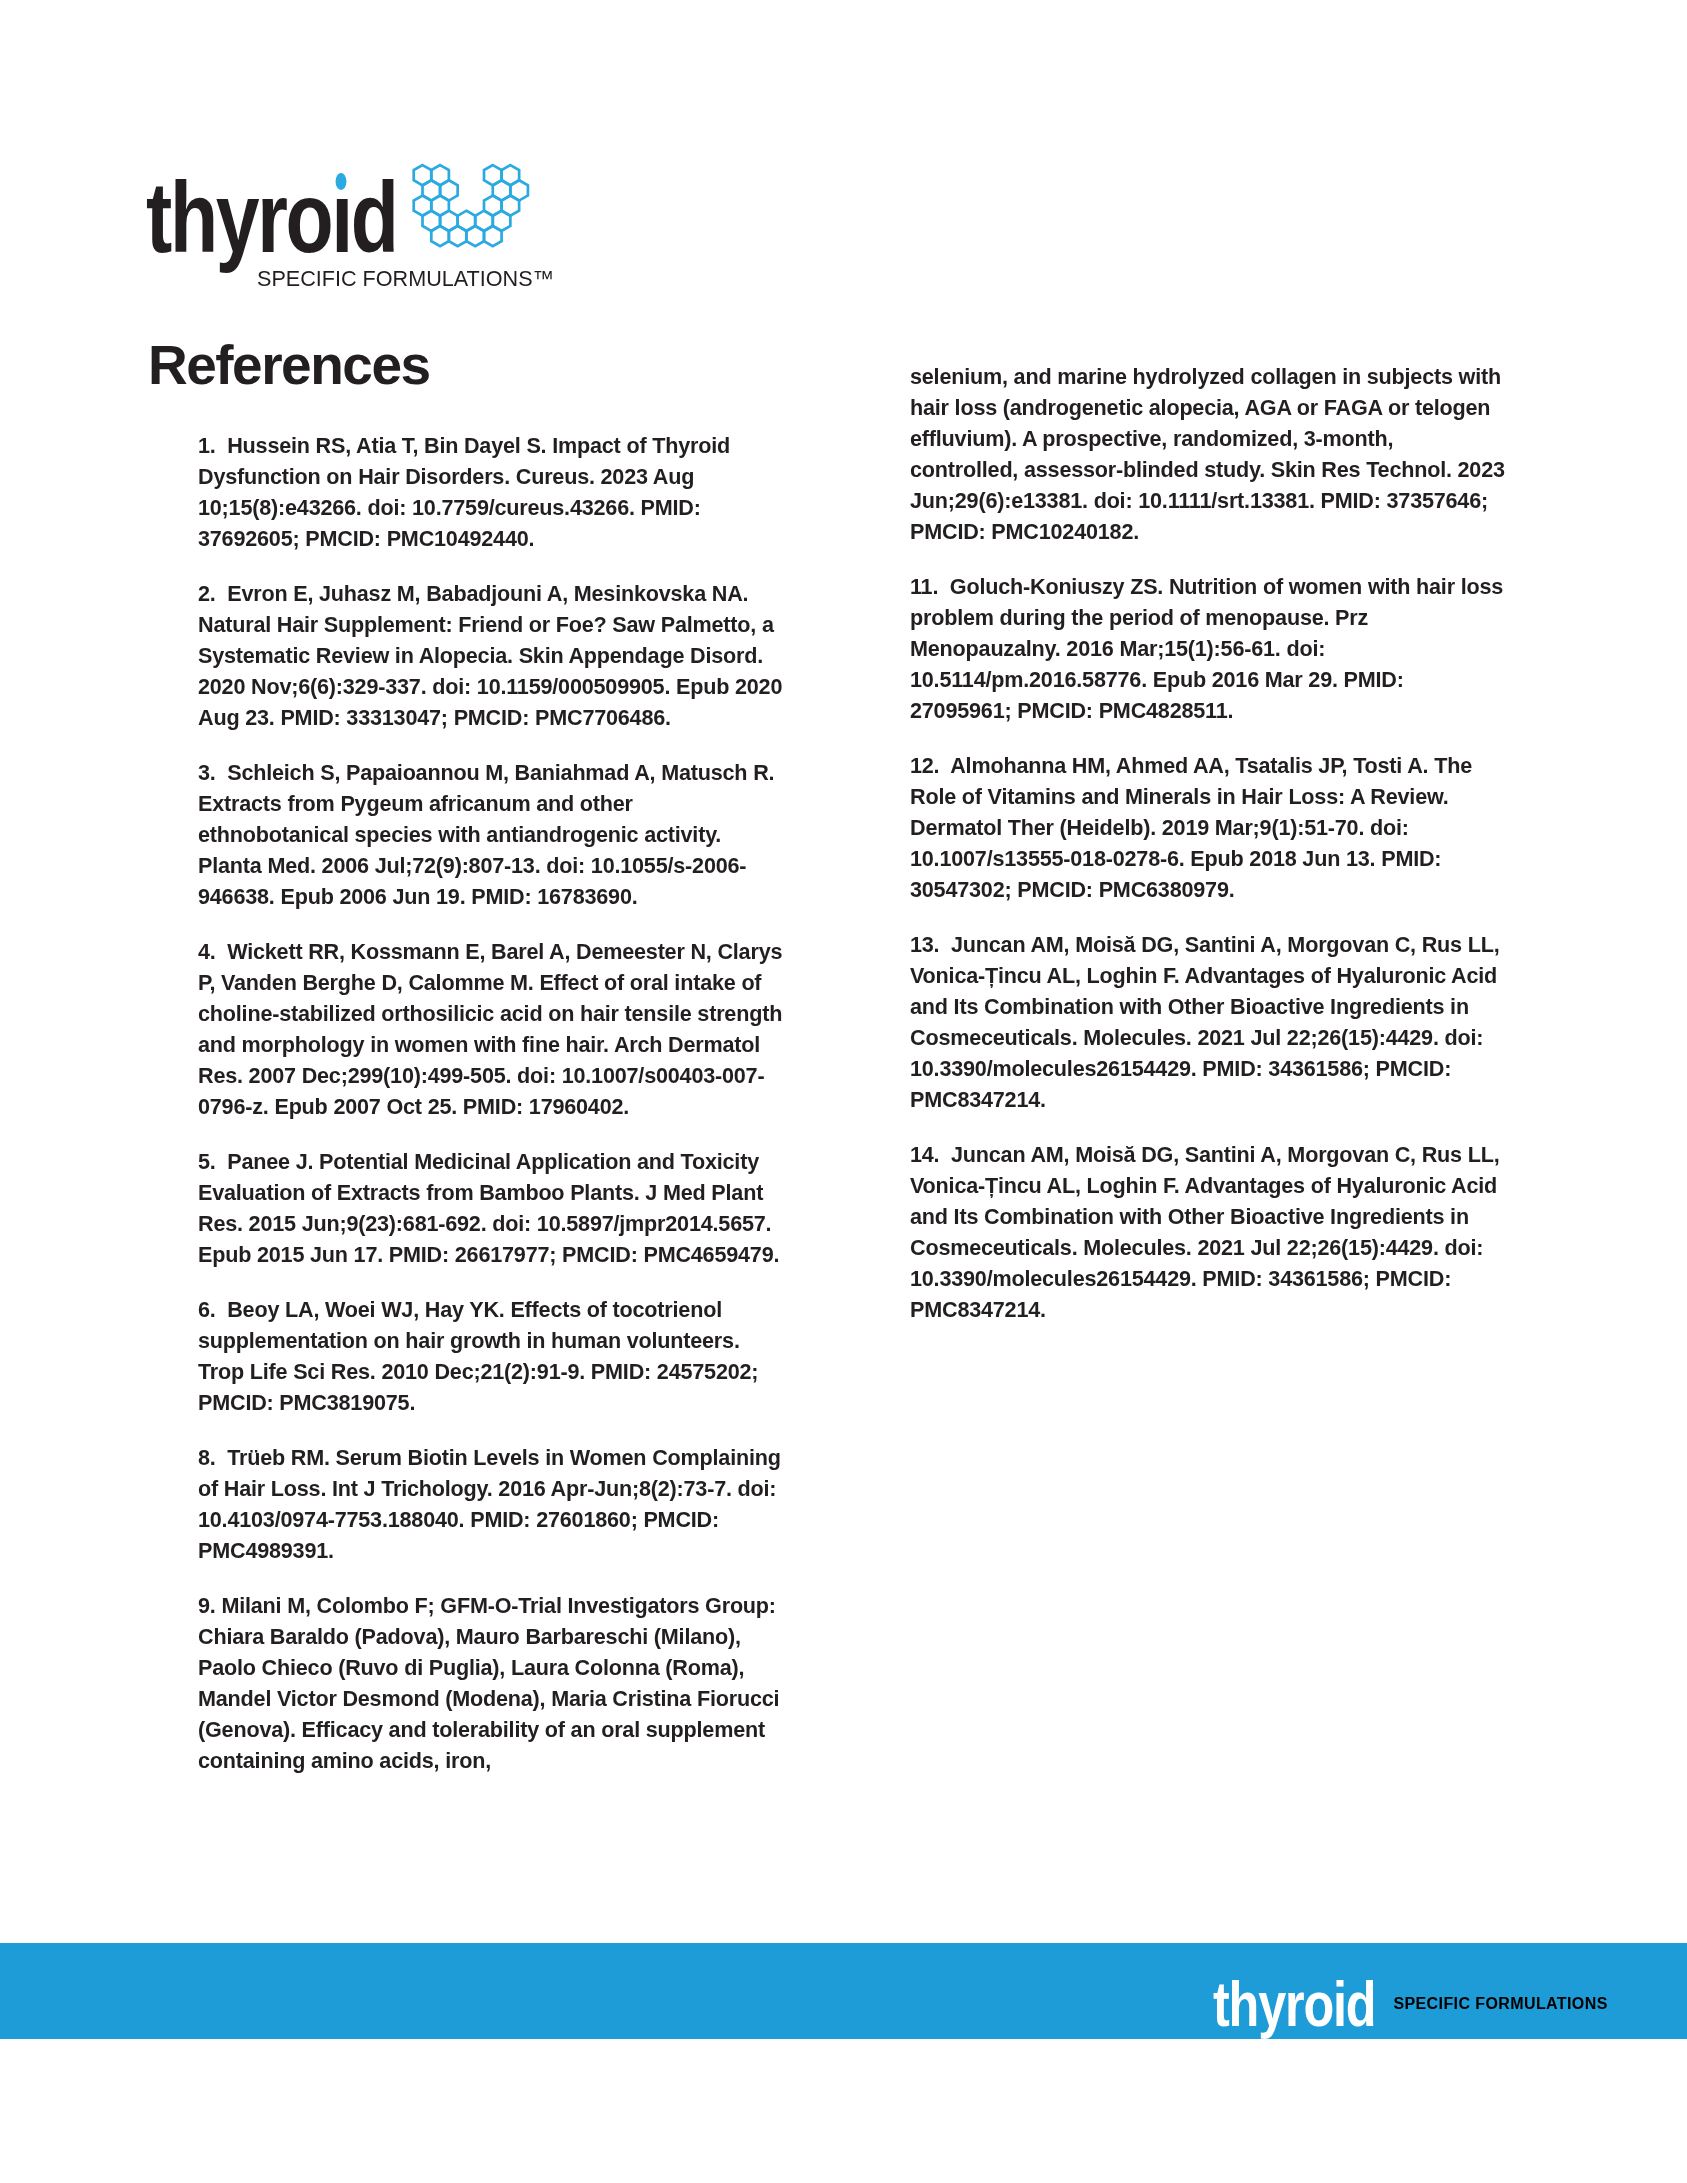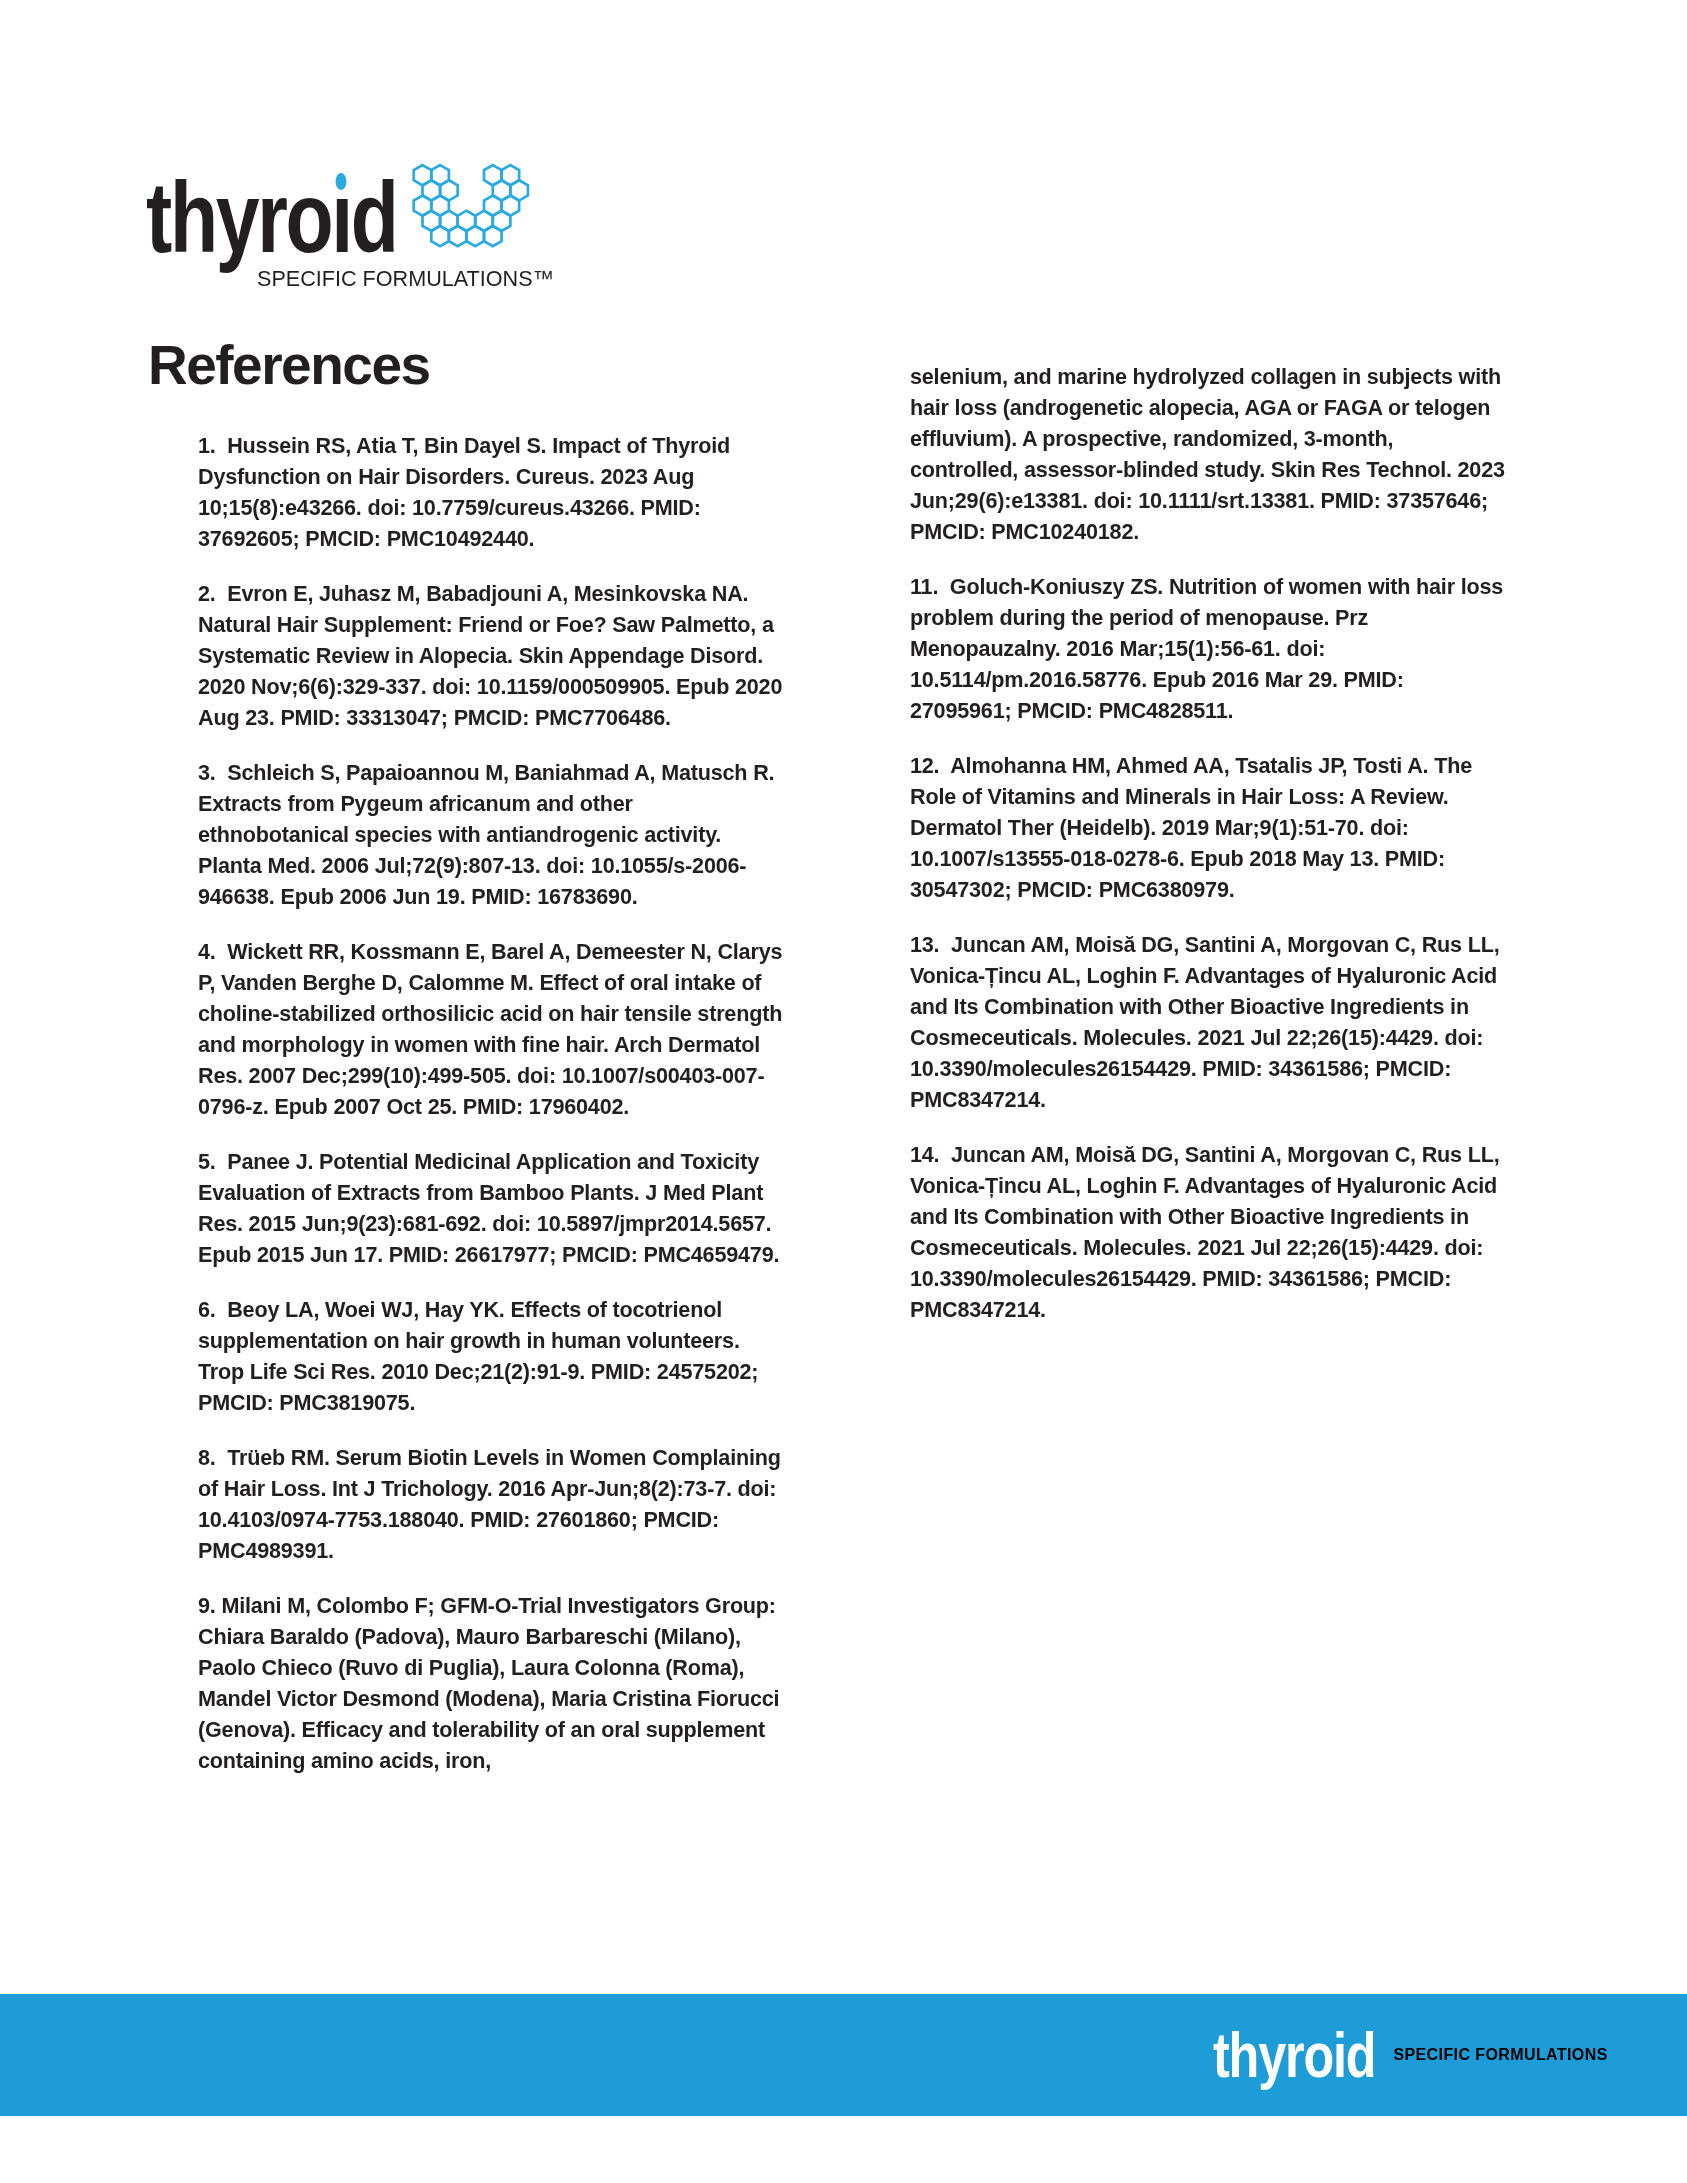--- a/index.html
+++ b/index.html
@@ -59,21 +59,21 @@
   .col-left{left:198px;top:430px;width:588px;}
   .col-right{left:910px;top:361px;width:597px;}
   .col p{
     margin:0 0 24px 0;
     white-space:pre-wrap;
   }
   .col p:last-child{margin-bottom:0;}
 
   
   .footer-bar{
-    position:absolute;left:0;top:1994px;width:1687px;height:122px;
+    position:absolute;left:0;top:1943px;width:1687px;height:96px;
     background:var(--bar);
   }
   .footer-logo{
     position:absolute;left:1213px;top:0;height:122px;
     display:flex;align-items:center;gap:10.4px;
   }
   .footer-word{
     font-size:63px;font-weight:bold;line-height:1;
     letter-spacing:-1.5px;color:#ffffff;
     transform:scaleX(.8);transform-origin:0 50%;
@@ -137,21 +137,21 @@
     <p>4.  Wickett RR, Kossmann E, Barel A, Demeester N, Clarys P, Vanden Berghe D, Calomme M. Effect of oral intake of choline-stabilized orthosilicic acid on hair tensile strength and morphology in women with fine hair. Arch Dermatol Res. 2007 Dec;299(10):499-505. doi: 10.1007/s00403-007-0796-z. Epub 2007 Oct 25. PMID: 17960402.</p>
     <p>5.  Panee J. Potential Medicinal Application and Toxicity Evaluation of Extracts from Bamboo Plants. J Med Plant Res. 2015 Jun;9(23):681-692. doi: 10.5897/jmpr2014.5657. Epub 2015 Jun 17. PMID: 26617977; PMCID: PMC4659479.</p>
     <p>6.  Beoy LA, Woei WJ, Hay YK. Effects of tocotrienol supplementation on hair growth in human volunteers. Trop Life Sci Res. 2010 Dec;21(2):91-9. PMID: 24575202; PMCID: PMC3819075.</p>
     <p>8.  Trüeb RM. Serum Biotin Levels in Women Complaining of Hair Loss. Int J Trichology. 2016 Apr-Jun;8(2):73-7. doi: 10.4103/0974-7753.188040. PMID: 27601860; PMCID: PMC4989391.</p>
     <p>9. Milani M, Colombo F; GFM-O-Trial Investigators Group: Chiara Baraldo (Padova), Mauro Barbareschi (Milano), Paolo Chieco (Ruvo di Puglia), Laura Colonna (Roma), Mandel Victor Desmond (Modena), Maria Cristina Fiorucci (Genova). Efficacy and tolerability of an oral supplement containing amino acids, iron,</p>
   </div>
 
   <div class="col col-right">
     <p>selenium, and marine hydrolyzed collagen in subjects with hair loss (androgenetic alopecia, AGA or FAGA or telogen effluvium). A prospective, randomized, 3-month, controlled, assessor-blinded study. Skin Res Technol. 2023 Jun;29(6):e13381. doi: 10.1111/srt.13381. PMID: 37357646; PMCID: PMC10240182.</p>
     <p>11.  Goluch-Koniuszy ZS. Nutrition of women with hair loss problem during the period of menopause. Prz Menopauzalny. 2016 Mar;15(1):56-61. doi: 10.5114/pm.2016.58776. Epub 2016 Mar 29. PMID: 27095961; PMCID: PMC4828511.</p>
-    <p>12.  Almohanna HM, Ahmed AA, Tsatalis JP, Tosti A. The Role of Vitamins and Minerals in Hair Loss: A Review. Dermatol Ther (Heidelb). 2019 Mar;9(1):51-70. doi: 10.1007/s13555-018-0278-6. Epub 2018 May 13. PMID: 30547302; PMCID: PMC6380979.</p>
+    <p>12.  Almohanna HM, Ahmed AA, Tsatalis JP, Tosti A. The Role of Vitamins and Minerals in Hair Loss: A Review. Dermatol Ther (Heidelb). 2019 Mar;9(1):51-70. doi: 10.1007/s13555-018-0278-6. Epub 2018 Jun 13. PMID: 30547302; PMCID: PMC6380979.</p>
     <p>13.  Juncan AM, Moisă DG, Santini A, Morgovan C, Rus LL, Vonica-Țincu AL, Loghin F. Advantages of Hyaluronic Acid and Its Combination with Other Bioactive Ingredients in Cosmeceuticals. Molecules. 2021 Jul 22;26(15):4429. doi: 10.3390/molecules26154429. PMID: 34361586; PMCID: PMC8347214.</p>
     <p>14.  Juncan AM, Moisă DG, Santini A, Morgovan C, Rus LL, Vonica-Țincu AL, Loghin F. Advantages of Hyaluronic Acid and Its Combination with Other Bioactive Ingredients in Cosmeceuticals. Molecules. 2021 Jul 22;26(15):4429. doi: 10.3390/molecules26154429. PMID: 34361586; PMCID: PMC8347214.</p>
   </div>
 
   <div class="footer-bar">
     <div class="footer-logo">
       <span class="footer-word">thyroid</span>
       <span class="footer-tagline">SPECIFIC FORMULATIONS</span>
     </div>
   </div>

